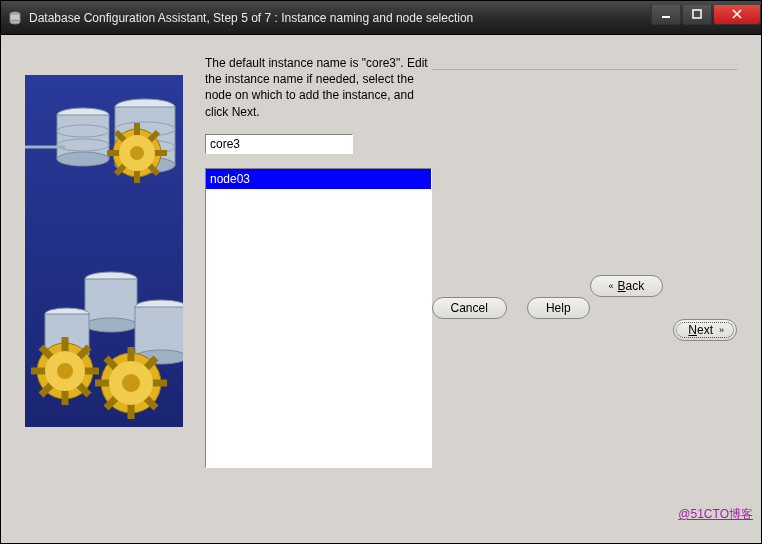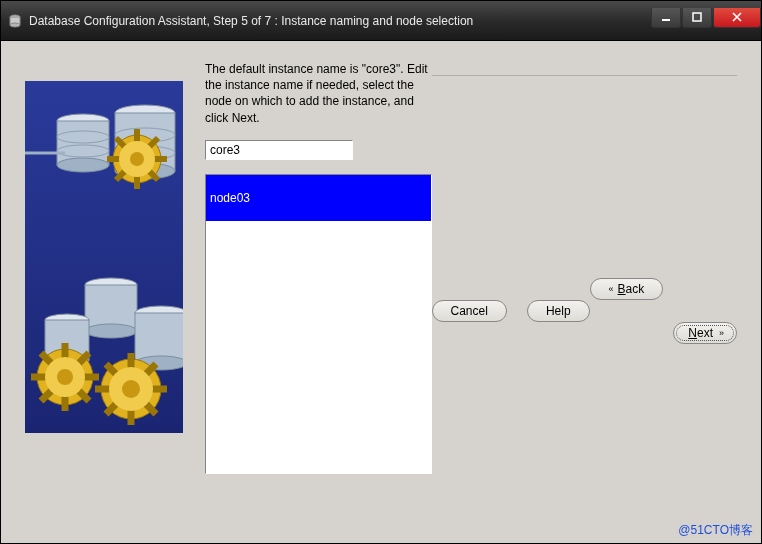--- a/index.html
+++ b/index.html
@@ -13,21 +13,21 @@
 }
 .window {
   width: 762px;
   height: 544px;
   border: 1px solid #000;
   background: #d6d3ce;
   display: flex;
   flex-direction: column;
 }
 .titlebar {
-  height: 40px;
+  height: 34px;
   background: linear-gradient(to bottom, #4a4a4a 0%, #2b2b2b 50%, #1a1a1a 100%);
   display: flex;
   align-items: center;
   padding: 0 0 0 6px;
   color: #fff;
   border-bottom: 1px solid #000;
 }
 .titlebar .app-icon {
   width: 16px;
   height: 16px;
@@ -115,21 +115,21 @@
 .node-list {
   flex: 1;
   background: #fff;
   border: 1px solid #848284;
   border-right-color: #fff;
   border-bottom-color: #fff;
   overflow: auto;
   max-height: 300px;
 }
 .node-item {
-  padding: 16px 4px;
+  padding: 3px 4px;
   font-size: 12px;
   cursor: default;
 }
 .node-item.selected {
   background: #0000ff;
   color: #fff;
 }
 .button-bar {
   display: flex;
   align-items: center;
@@ -156,24 +156,25 @@
   padding: 0 14px;
   margin-top: 44px;
 }
 .btn-left-group { display: flex; gap: 20px; }
 .btn-right-group { display: flex; gap: 10px; margin-left: auto; }
 .btn u { text-decoration: underline; }
 .chev { font-size: 9px; letter-spacing: -2px; }
 .watermark {
   position: absolute;
   right: 8px;
-  bottom: 4px;
-  color: #1d4ed8;
+  bottom: 20px;
+  color: #a21caf;
   font-size: 12px;
   pointer-events: none;
+  text-decoration: underline;
 }
 </style>
 </head>
 <body>
 
 <div class="window">
 
   <div class="titlebar">
     <span class="app-icon">
       <svg width="14" height="14" viewBox="0 0 14 14">

